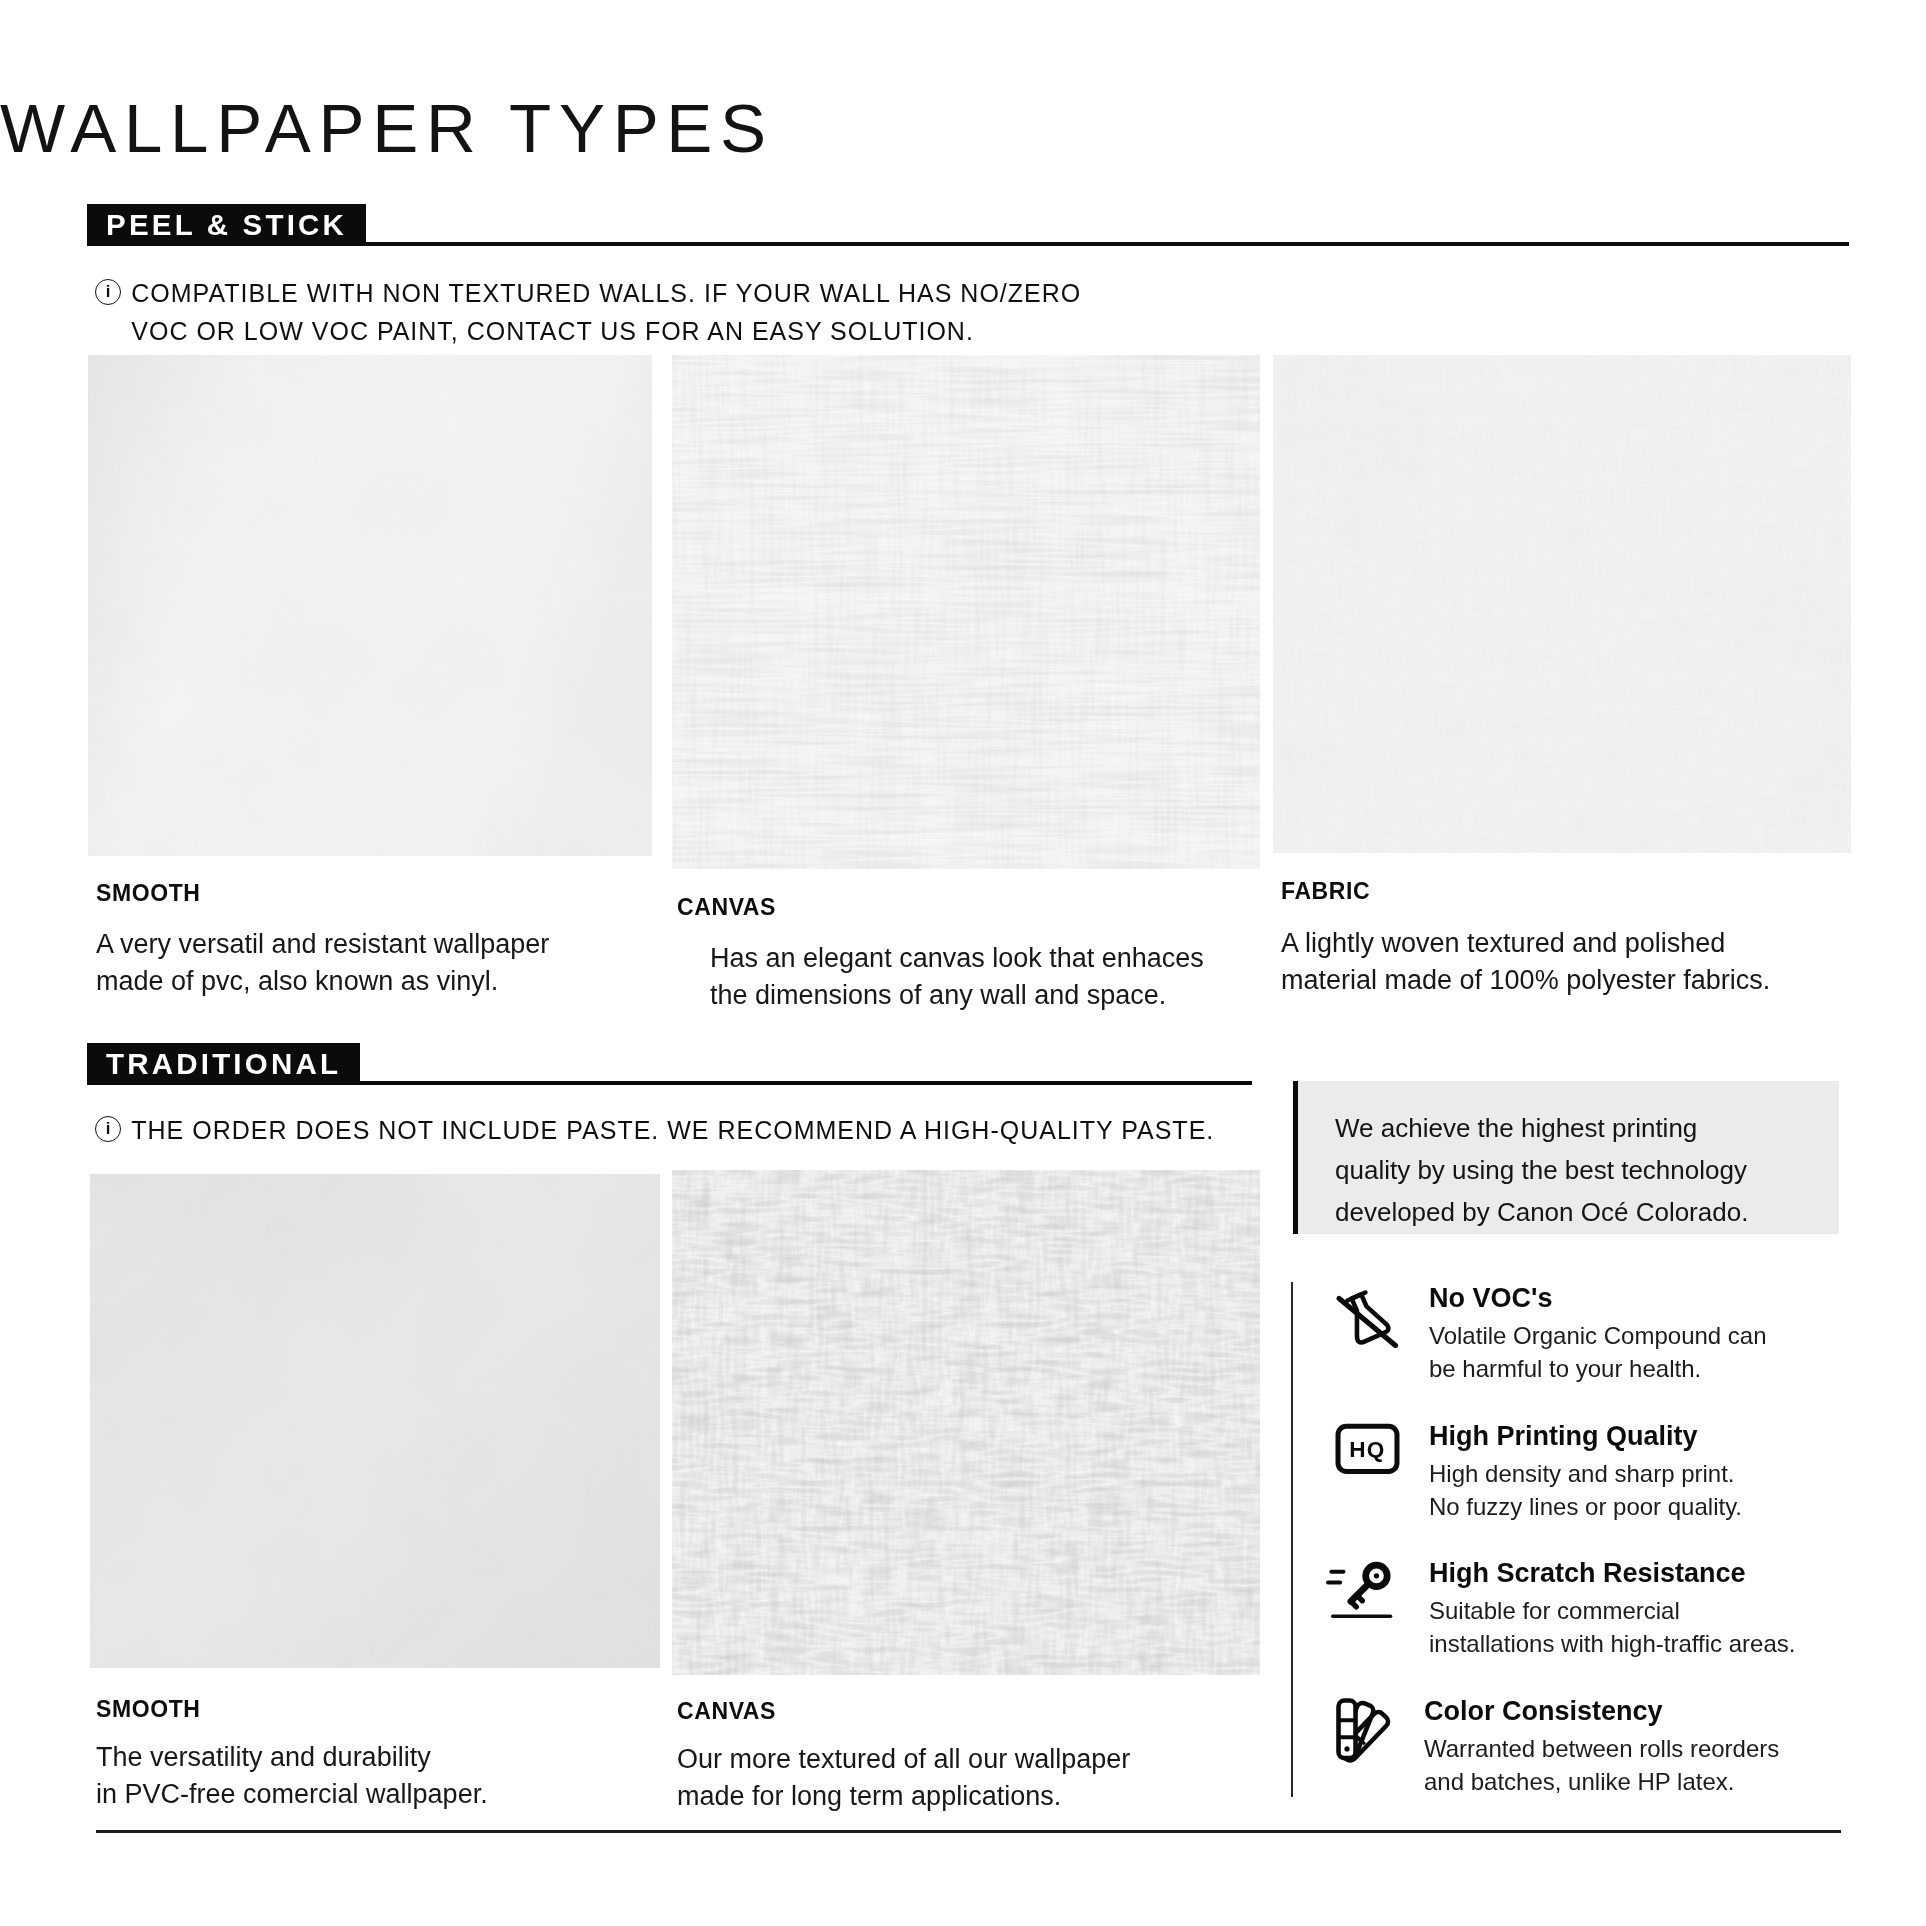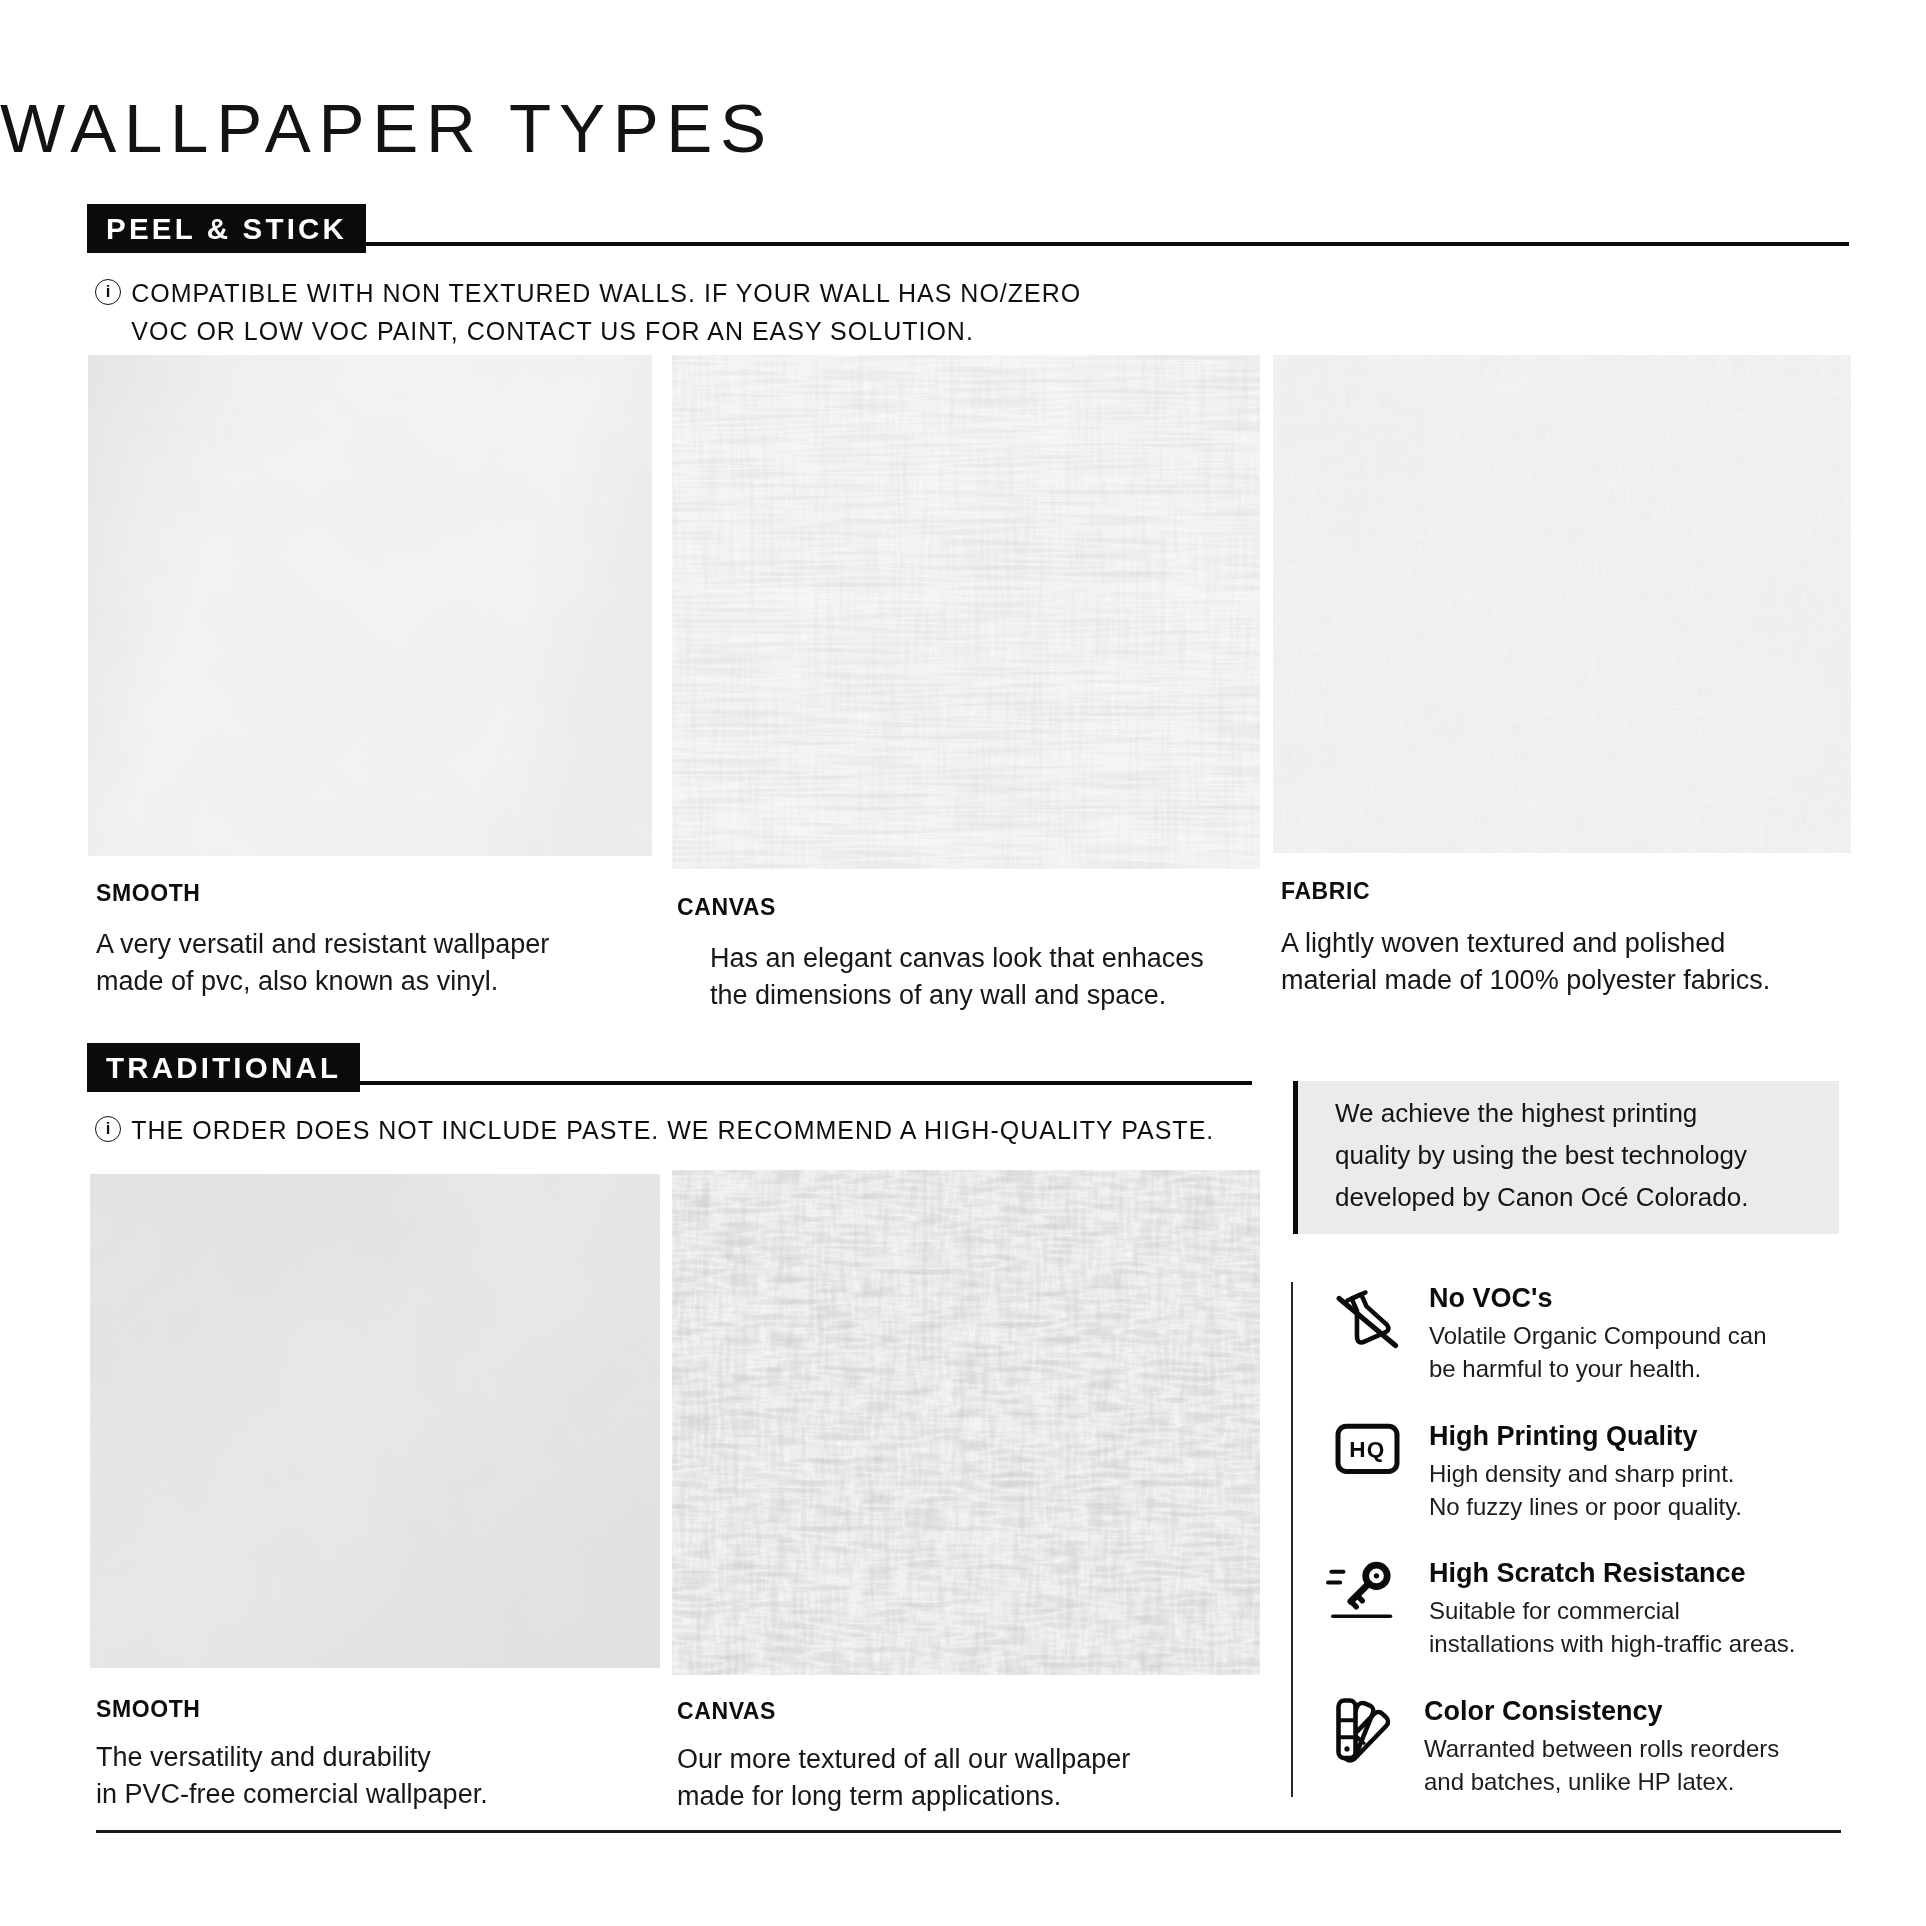--- a/index.html
+++ b/index.html
@@ -4,37 +4,37 @@
 <style>
   html,body{margin:0;padding:0;background:#ffffff;}
   .page{position:relative;width:1926px;height:1926px;background:#ffffff;overflow:hidden;
         font-family:"Liberation Sans", sans-serif;color:#111;}
   .abs{position:absolute;}
 
   .title{left:0;top:89px;width:1926px;font-size:69px;font-weight:400;
          letter-spacing:7.7px;color:#131313;}
 
   .badge{background:#0b0b0b;color:#ffffff;font-weight:700;font-size:29.5px;letter-spacing:3.2px;
-         display:flex;align-items:center;padding:0 19px;height:49px;}
+         display:flex;align-items:center;padding:0 19px;height:41px;}
   .rule{background:#0b0b0b;height:3.9px;}
 
   .note{display:flex;align-items:flex-start;gap:10.3px;}
   .info-badge{flex:0 0 auto;width:24px;height:24px;margin-top:3.9px;border:1.9px solid #111;border-radius:50%;
               display:flex;align-items:center;justify-content:center;
               font-size:16.7px;font-weight:700;font-style:normal;line-height:1;}
   .note-text{font-size:25px;letter-spacing:1px;line-height:1.5;white-space:pre-line;color:#0f0f0f;}
 
   .swatch{border:0;overflow:hidden;}
   .swatch svg{display:block;width:100%;height:100%;}
 
   .sw-label{font-size:23px;font-weight:700;letter-spacing:0.6px;color:#0d0d0d;}
   .sw-desc{font-size:27px;font-weight:400;line-height:1.38;color:#171717;white-space:pre-line;}
 
   .panel{background:#ebebec;border-left:5.8px solid #0b0b0b;box-sizing:border-box;
-         padding:11px 19px 0 37px;}
+         padding:26px 19px 0 37px;}
   .panel-text{font-size:26px;line-height:1.62;color:#141414;white-space:pre-line;}
 
   .vdivider{width:1.9px;background:#2a2a2a;}
 
   .feature-title{font-size:27px;font-weight:700;color:#0c0c0c;}
   .feature-desc{font-size:24px;font-weight:400;line-height:1.36;color:#1c1c1c;margin-top:6.4px;white-space:pre-line;}
 
   .bottom-rule{background:#1c1c1c;height:2.6px;}
 </style>
 </head>

